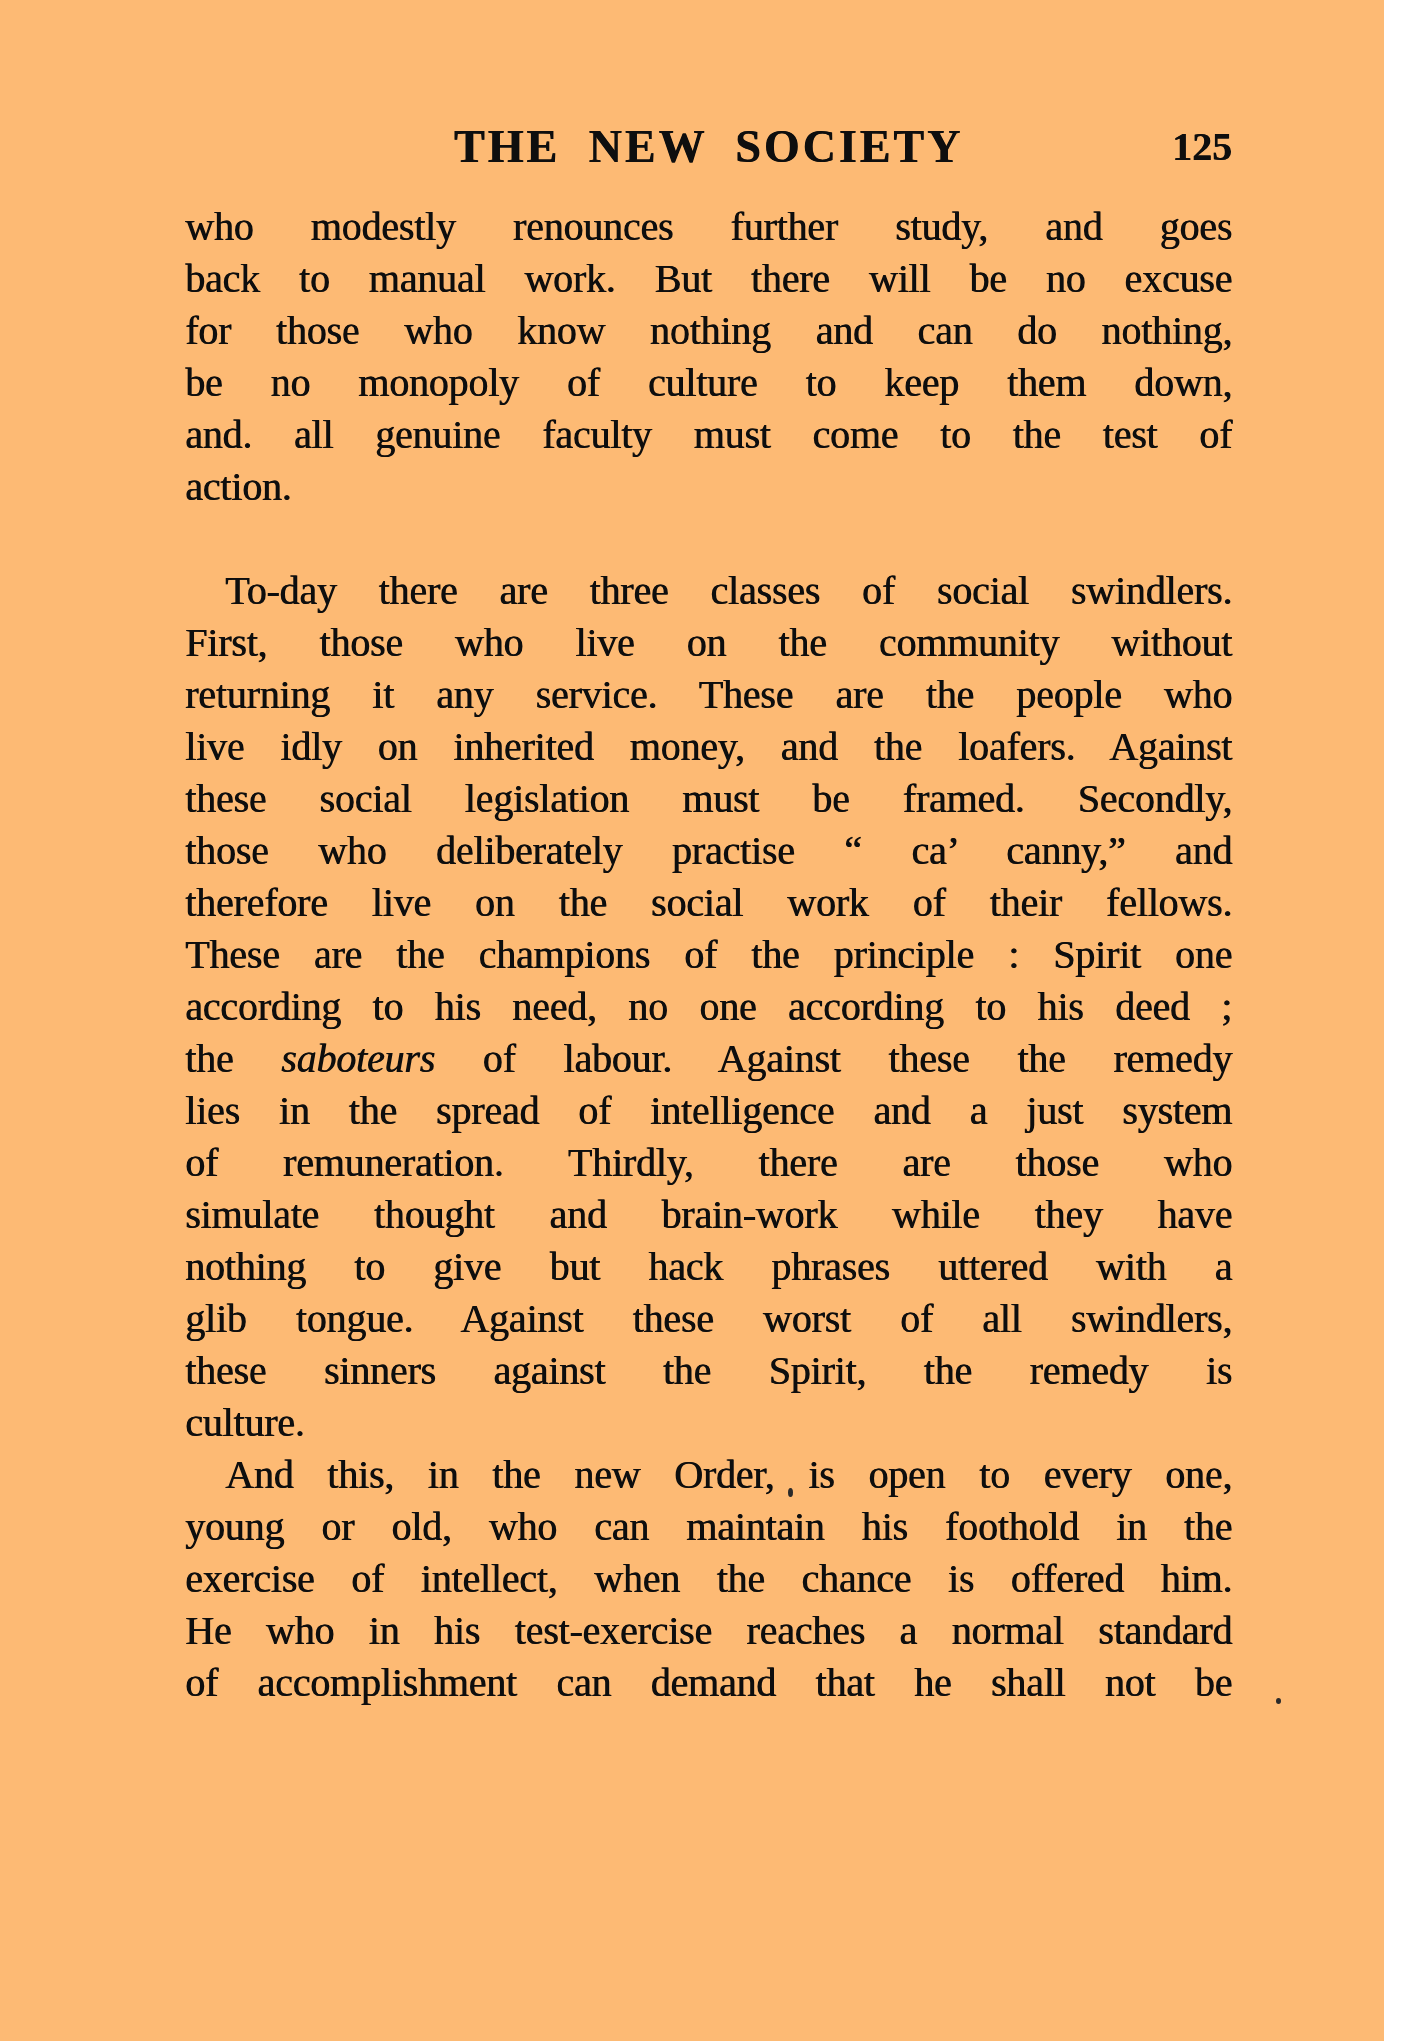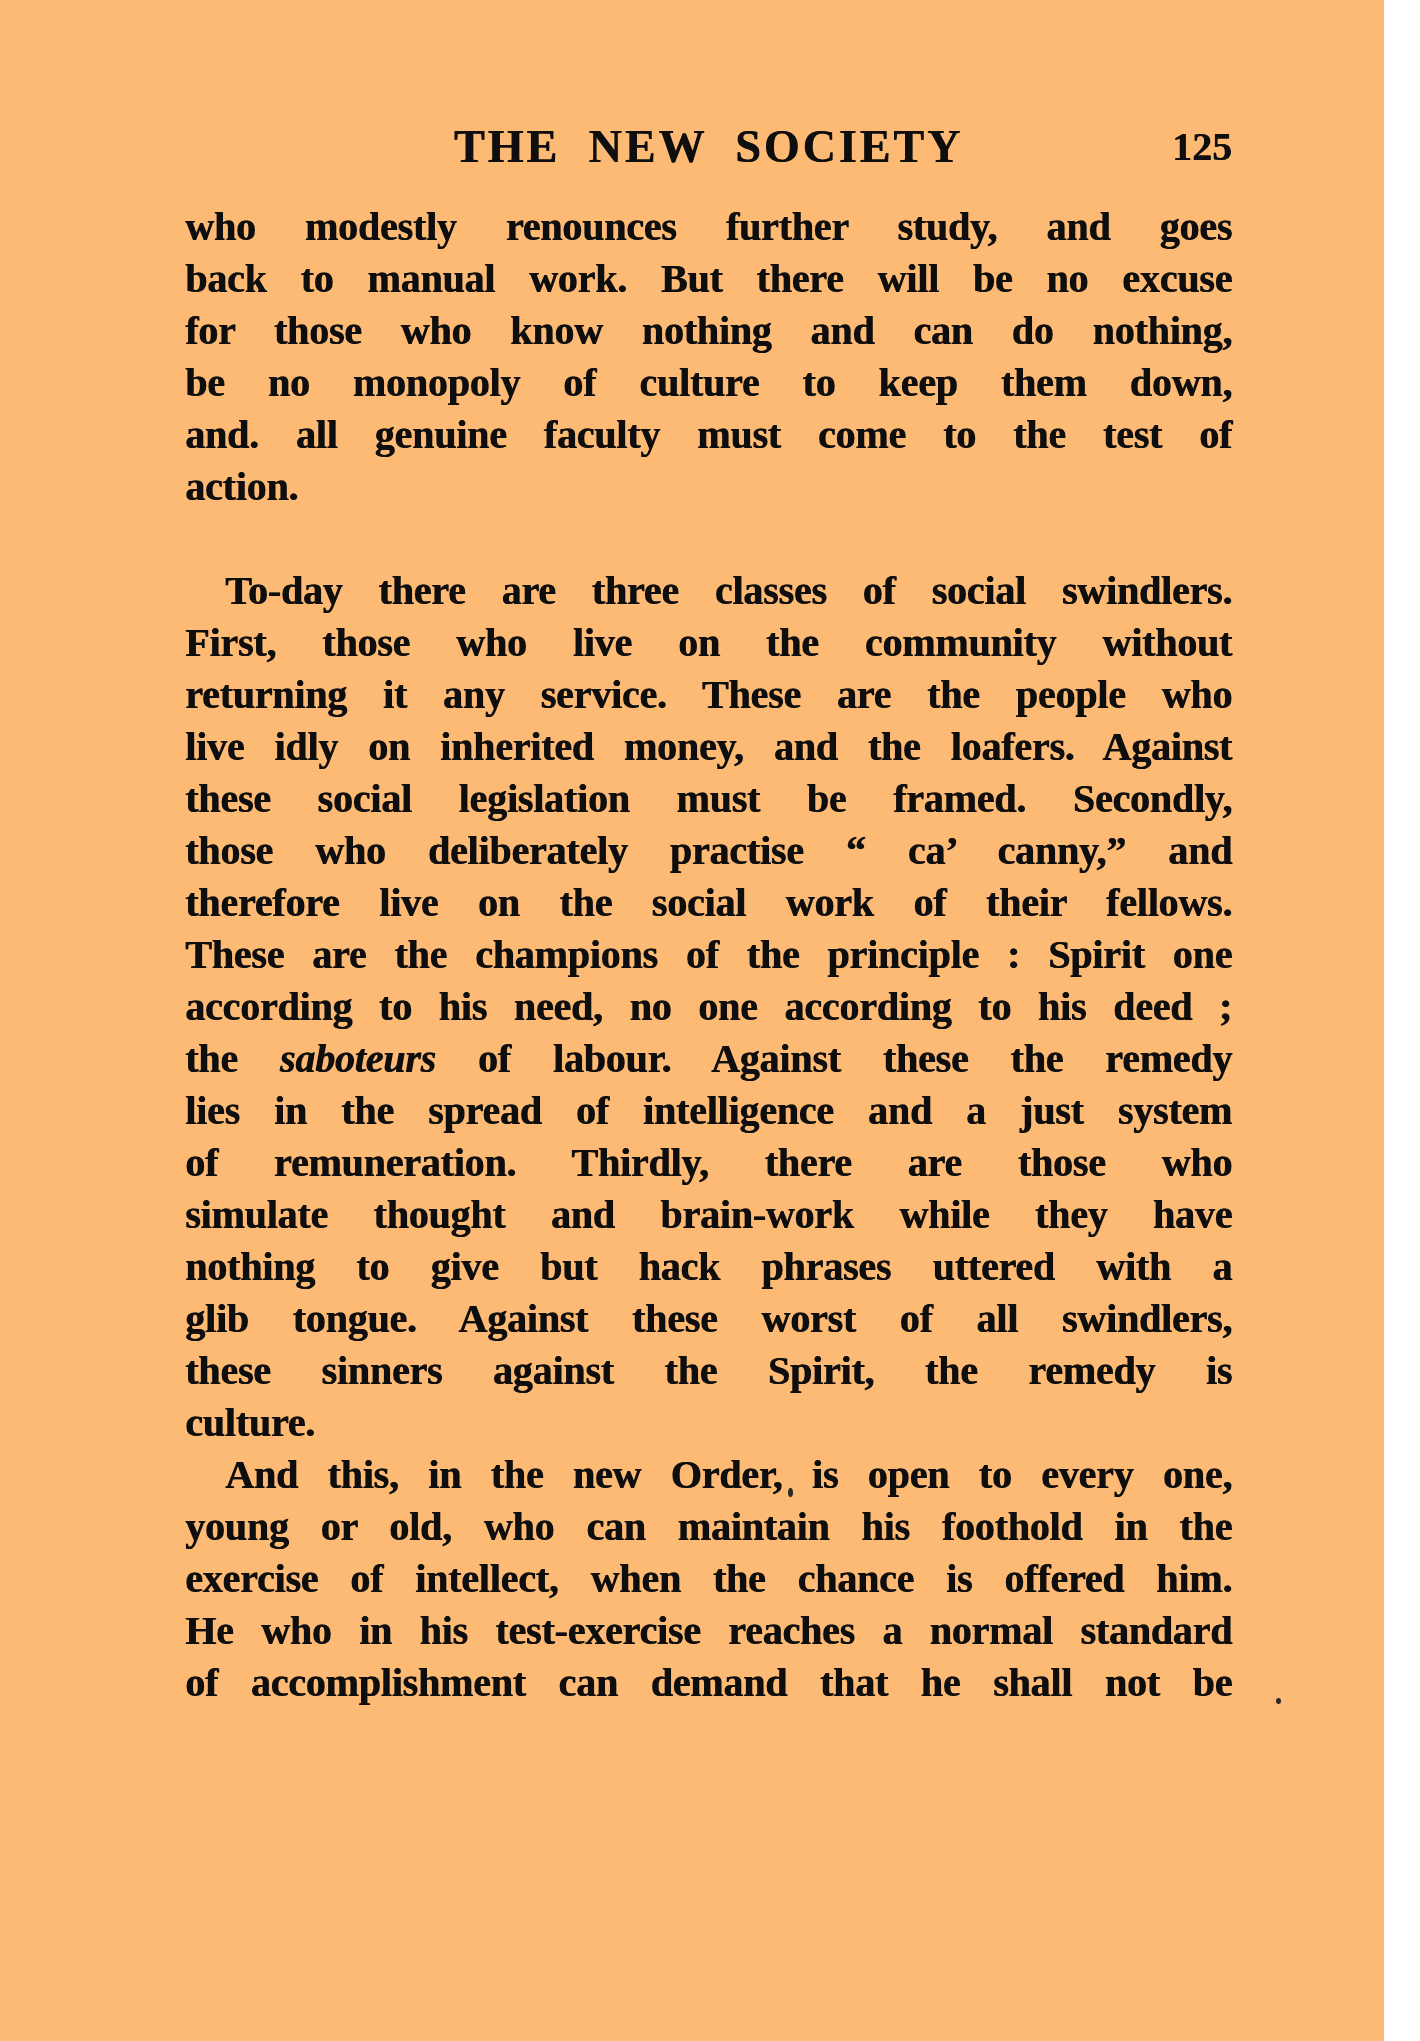--- a/index.html
+++ b/index.html
@@ -41,21 +41,20 @@
   }
   .body-text {
     position: absolute;
     left: 185px;
     top: 201px;
     width: 1047px;
     font-size: 40px;
     line-height: 52px;
     letter-spacing: -0.2px;
     text-shadow: 0.7px 0 0 currentColor;
-    font-weight: bold;
   }
   .line {
     height: 52px;
     text-align: justify;
     text-align-last: justify;
     white-space: normal;
   }
   .line.indent { padding-left: 40px; }
   .line.para-end { text-align-last: left; }
   .spacer { height: 52px; }

